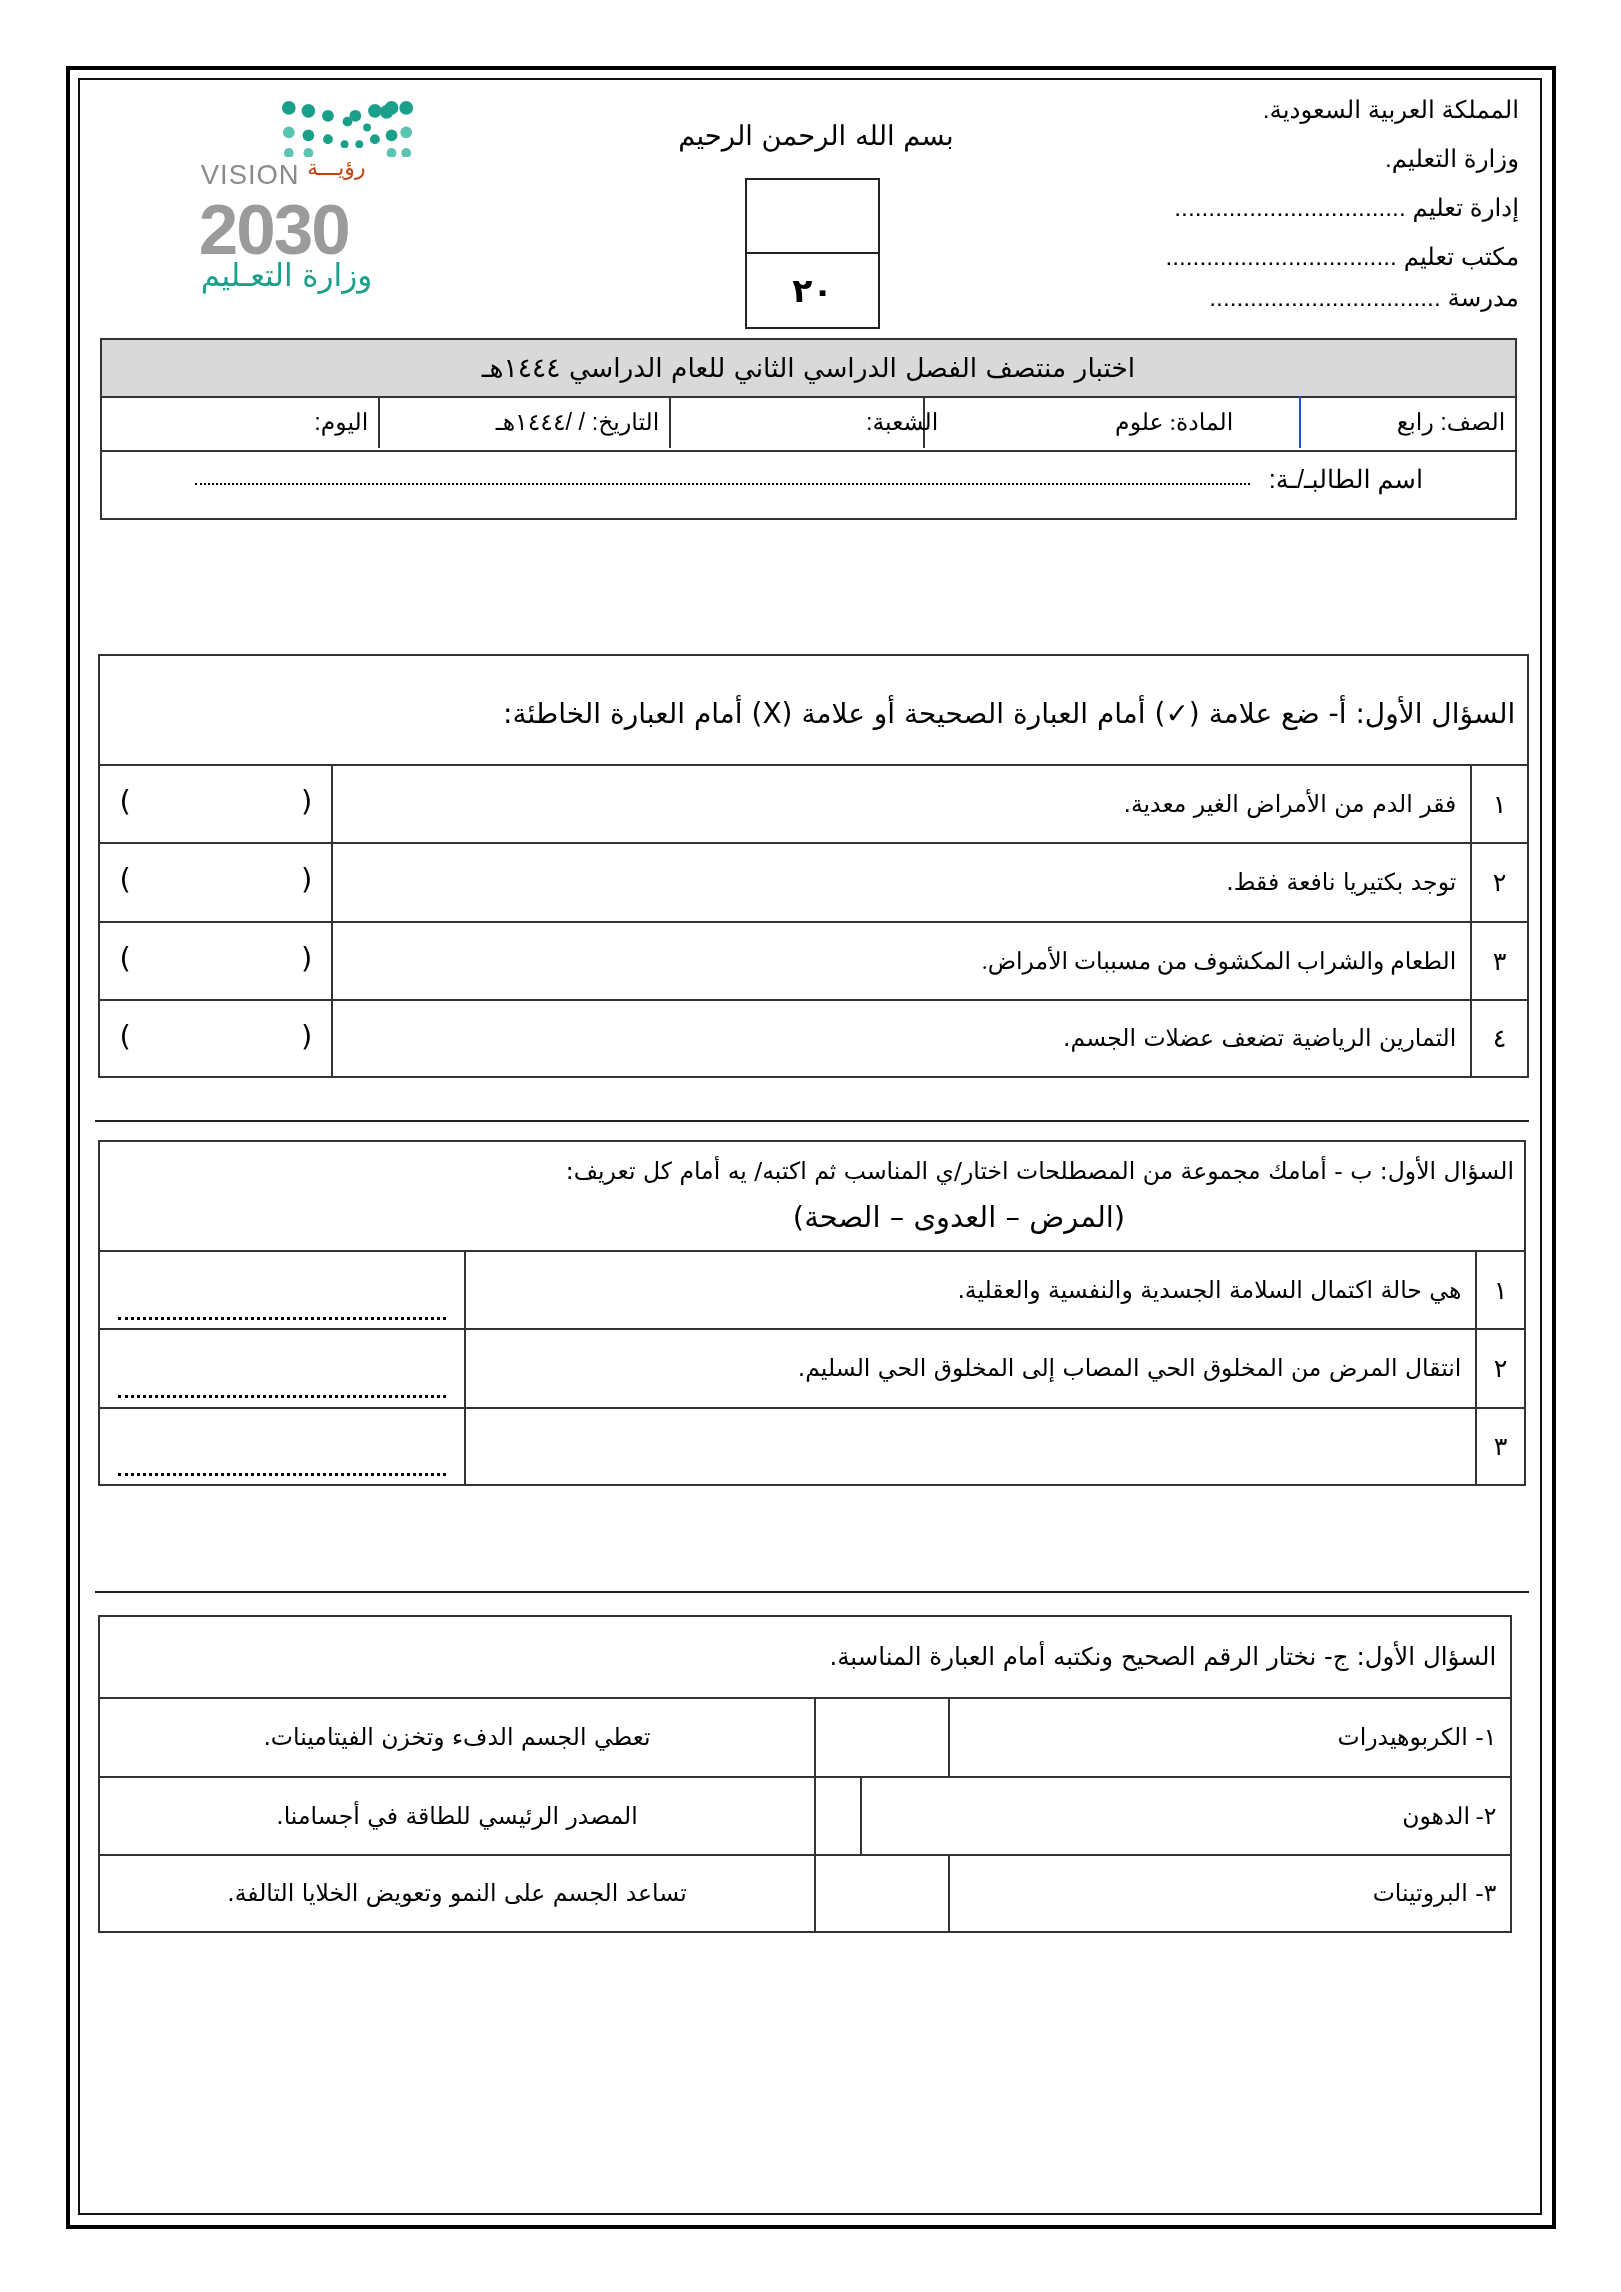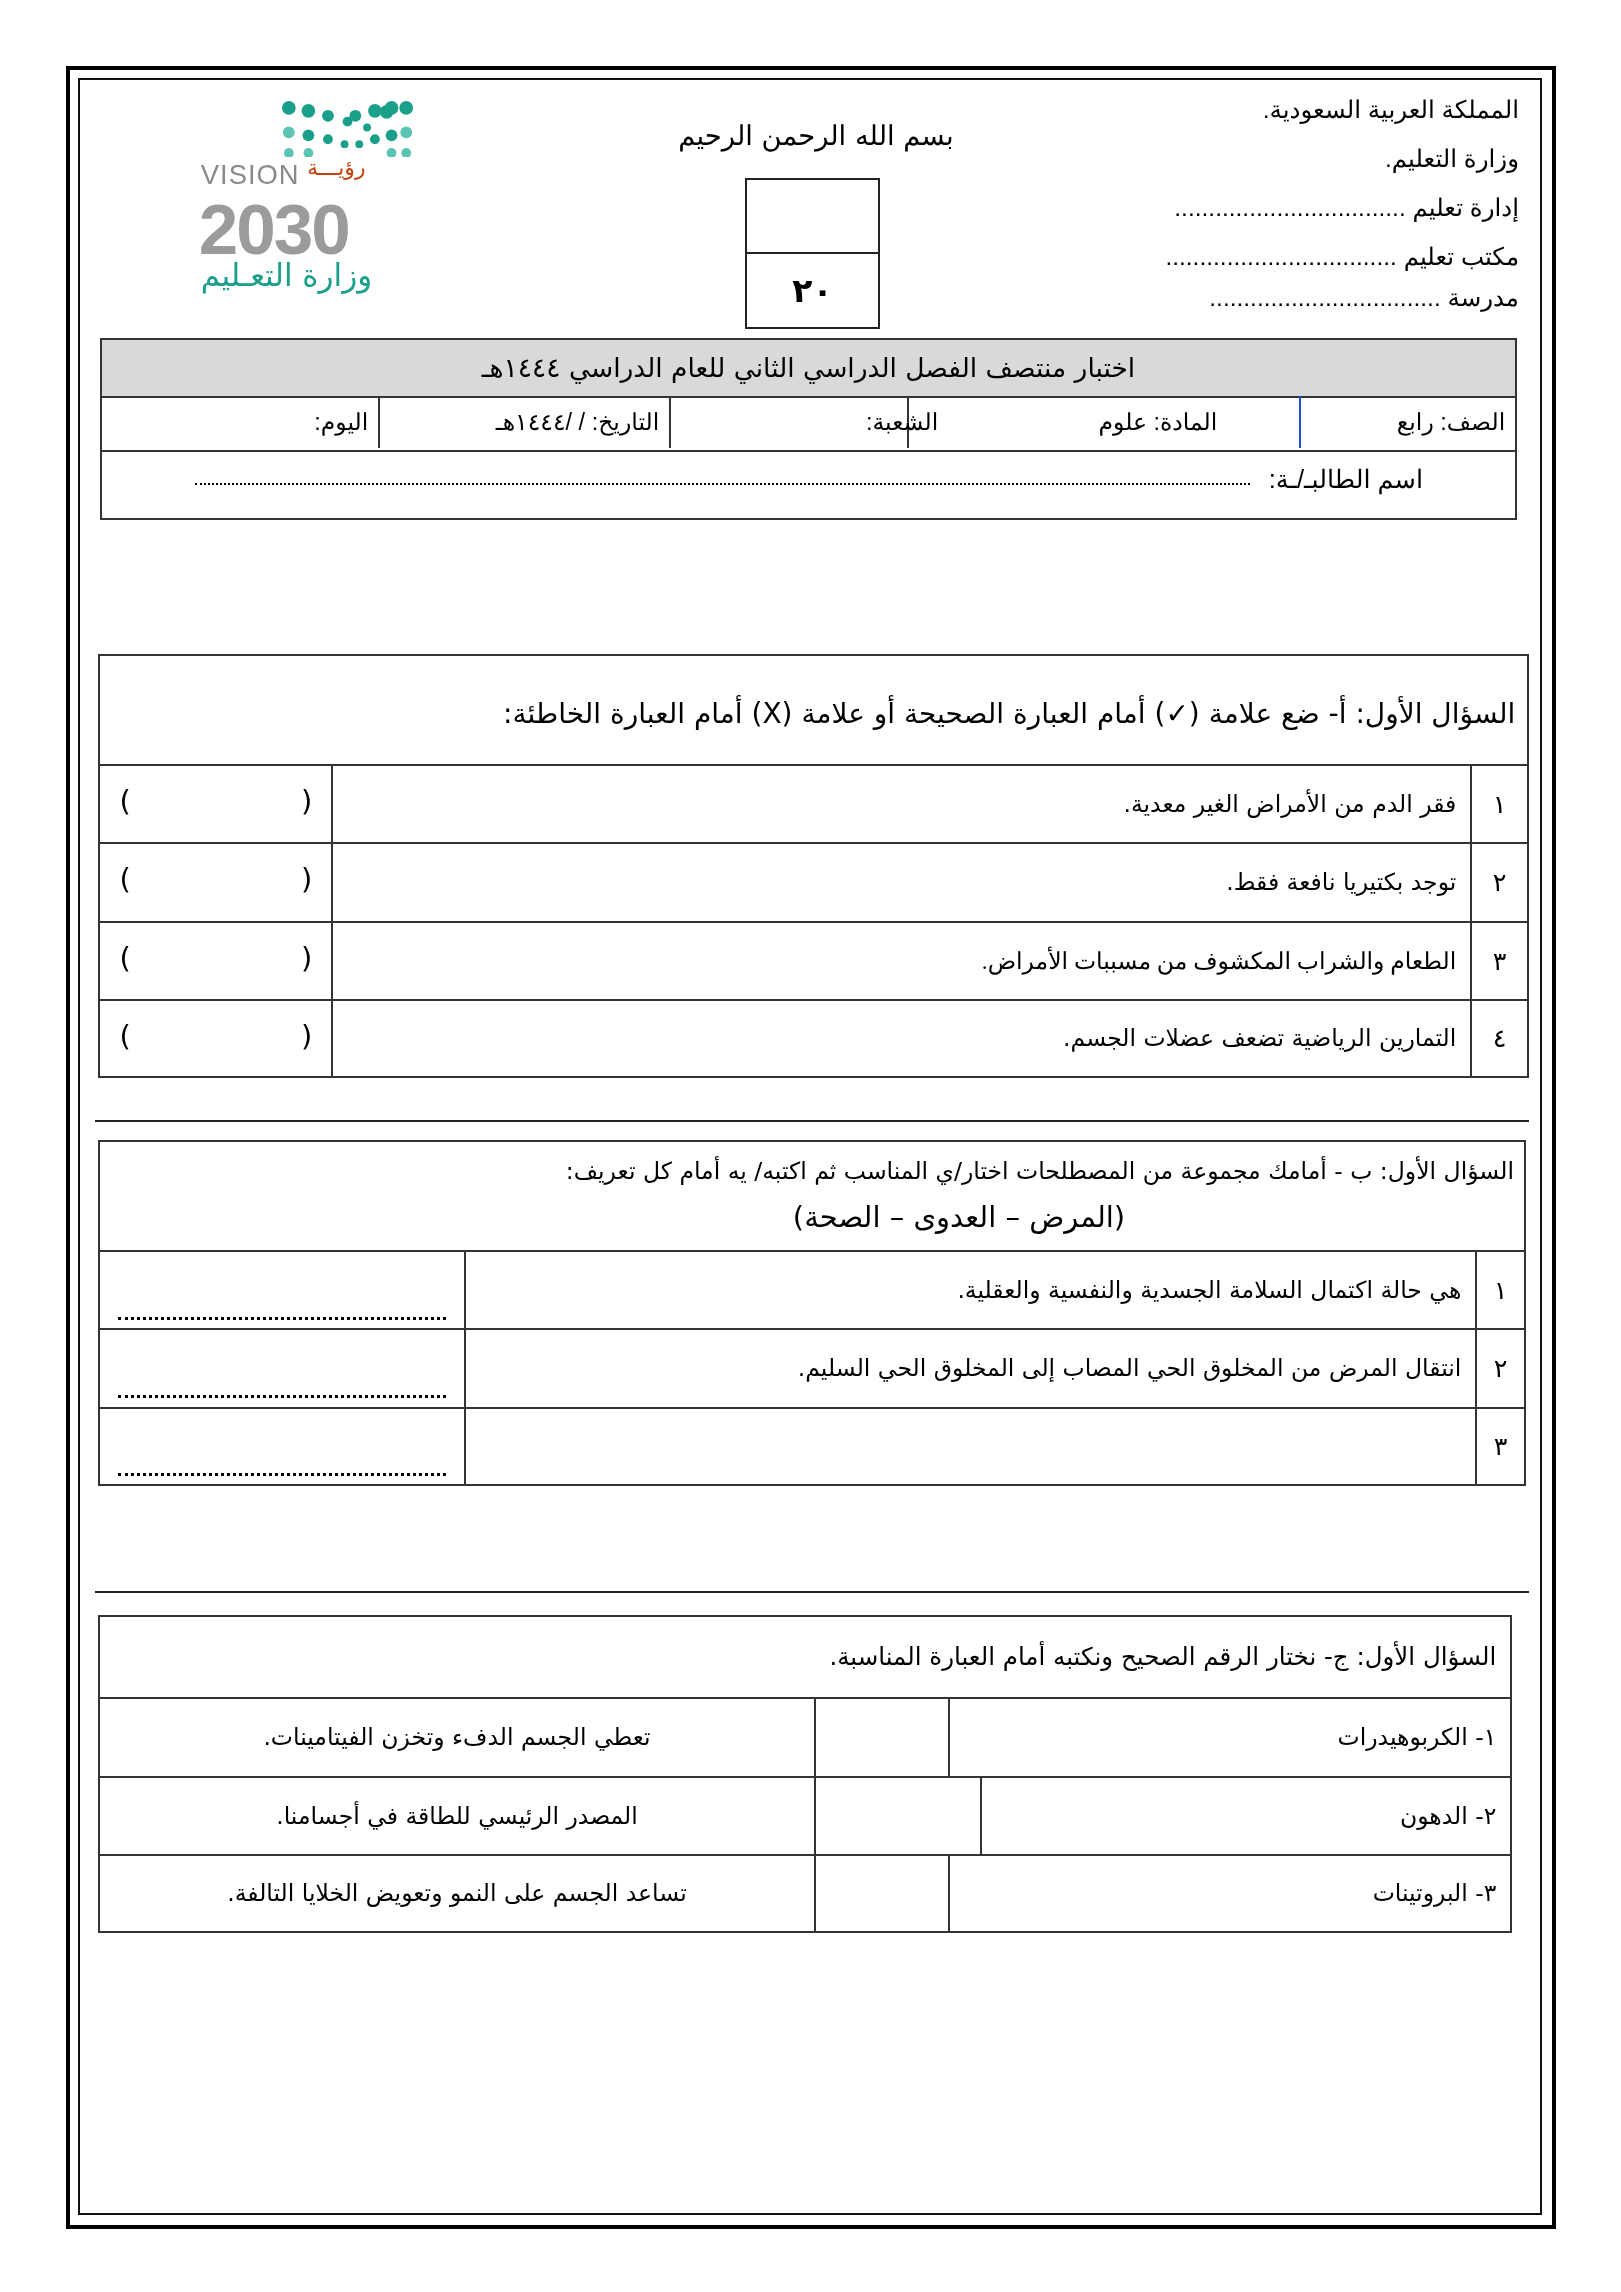--- a/index.html
+++ b/index.html
@@ -107,21 +107,21 @@
 
 <div class="abs score-box">
   <div class="score-divider"></div>
   <div class="score-value">٢٠</div>
 </div>
 
 <div class="abs info-table">
   <div class="info-title">اختبار منتصف الفصل الدراسي الثاني للعام الدراسي ١٤٤٤هـ</div>
   <div class="info-row">
     <div class="info-cell" style="right:0;width:216px;border-left:2px solid #1d4ed8;">الصف: رابع</div>
-    <div class="info-cell" style="right:288px;width:320px;">المادة: علوم</div>
+    <div class="info-cell" style="right:272px;width:320px;font-family:Liberation Serif, serif;">المادة: علوم</div>
     <div class="info-cell" style="right:567px;width:279px;">الشعبة:</div>
     <div class="info-cell" style="right:846px;width:291px;">التاريخ:   /   /١٤٤٤هـ</div>
     <div class="info-cell" style="right:1137px;width:278px;border-left:none;">اليوم:</div>
   </div>
   <div class="info-name-row">
     <span class="student-label">اسم الطالبـ/ـة:</span>
     <div class="student-dots"></div>
   </div>
 </div>
 
@@ -194,21 +194,21 @@
 
 <div class="abs qbox" style="left:98px;top:1615px;width:1414px;height:318px;">
   <div class="q-head" style="top:0;height:80px;line-height:80px;padding-right:13.7px;font-size:24.5px;">السؤال الأول: ج- نختار الرقم الصحيح ونكتبه أمام العبارة المناسبة.</div>
 
   <div class="q-row" style="top:80px;height:78px;">
     <div class="q-text" style="right:0;width:562px;line-height:76px;border-left:2px solid #333;">١- الكربوهيدرات</div>
     <div class="abs" style="left:716px;top:0;width:137px;height:76px;"></div>
     <div class="q-text" style="left:0;width:716px;line-height:76px;text-align:center;padding-right:0;border-right:2px solid #333;">تعطي الجسم الدفء وتخزن الفيتامينات.</div>
   </div>
   <div class="q-row" style="top:159px;height:78px;">
-    <div class="q-text" style="right:0;width:530px;line-height:76px;border-left:2px solid #333;">٢- الدهون</div>
+    <div class="q-text" style="right:0;width:650px;line-height:76px;border-left:2px solid #333;font-family:Liberation Serif, serif;">٢- الدهون</div>
     <div class="abs" style="left:716px;top:0;width:137px;height:76px;"></div>
     <div class="q-text" style="left:0;width:716px;line-height:76px;text-align:center;padding-right:0;border-right:2px solid #333;">المصدر الرئيسي للطاقة في أجسامنا.</div>
   </div>
   <div class="q-row" style="top:237px;height:76px;">
     <div class="q-text" style="right:0;width:562px;line-height:74px;border-left:2px solid #333;">٣- البروتينات</div>
     <div class="abs" style="left:716px;top:0;width:137px;height:74px;"></div>
     <div class="q-text" style="left:0;width:716px;line-height:74px;text-align:center;padding-right:0;border-right:2px solid #333;">تساعد الجسم على النمو وتعويض الخلايا التالفة.</div>
   </div>
 </div>
 

